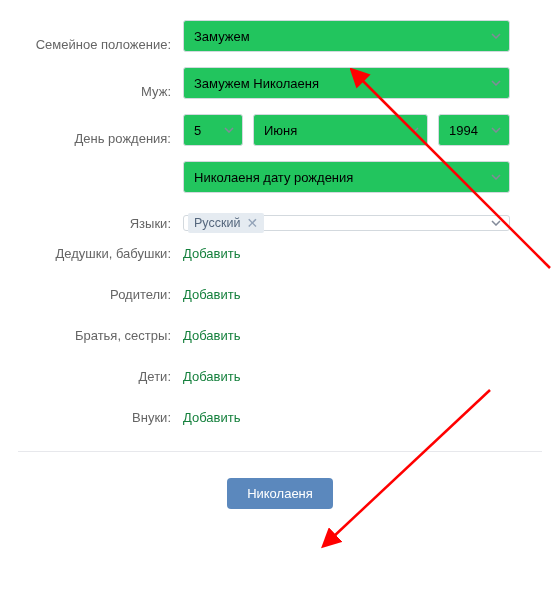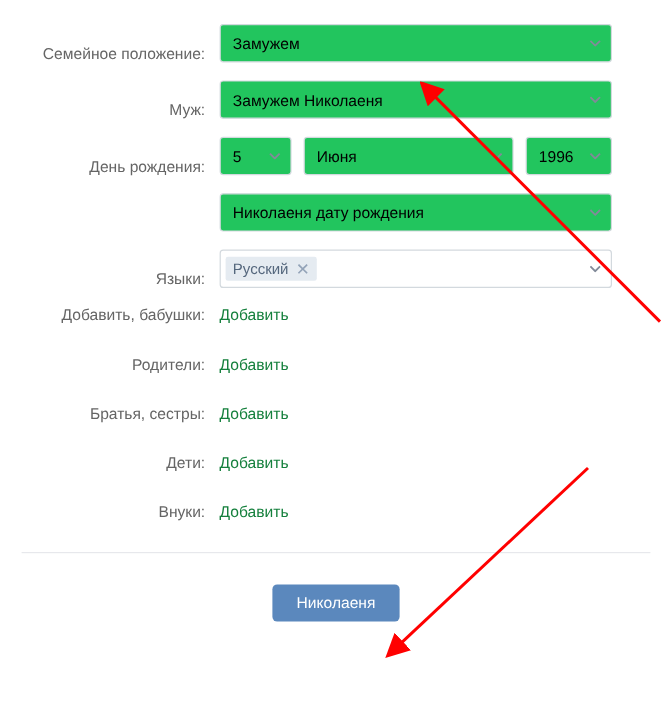--- a/index.html
+++ b/index.html
@@ -8,21 +8,21 @@
 .row{display:flex;align-items:flex-end;margin-bottom:15px}
 .row.extra-gap{}
 .lab{width:183px;text-align:right;color:#656565;padding-top:8px;padding-right:12px;box-sizing:border-box}
 .ctrl{flex:1;min-width:0;display:flex;gap:10px}
 .select{position:relative;flex:1;height:32px;background:#22c55e;border:1px solid #d3d9de;border-radius:3px;display:flex;align-items:center;padding:0 28px 0 10px;box-sizing:border-box;color:#000;cursor:pointer}
 .select .chev{position:absolute;right:8px;top:50%;transform:translateY(-50%)}
 .input{flex:1;height:32px;background:#fff;border:1px solid #d3d9de;border-radius:3px;padding:0 10px;box-sizing:border-box;font:inherit;color:#000}
 .d-day{width:60px;flex:none}
 .d-month{flex:1}
 .d-year{width:72px;flex:none}
-.lang-box{position:relative;flex:1;height:32px;background:#fff;border:1px solid #d3d9de;border-radius:3px;display:flex;align-items:center;padding:0 28px 0 4px;box-sizing:border-box;cursor:text}
+.lang-box{position:relative;flex:1;height:16px;background:#fff;border:1px solid #d3d9de;border-radius:3px;display:flex;align-items:center;padding:0 28px 0 4px;box-sizing:border-box;cursor:text}
 .lang-box .chev{position:absolute;right:8px;top:50%;transform:translateY(-50%)}
 .tag{display:inline-flex;align-items:center;gap:6px;background:#e5ebf1;color:#55677d;border-radius:2px;padding:3px 6px;font-size:12.5px}
 .tag-x{color:#93a3b8;font-size:14px;line-height:1;cursor:pointer}
 .link-row{display:flex;align-items:center;margin-bottom:26px}
 .link-row .lab{padding-top:0}
 .link{color:#15803d;cursor:pointer}
 .footer{padding:26px 0 24px;text-align:center;border-top:1px solid #e7e8ec;margin:24px 18px 0}
 .btn{display:inline-block;background:#5b88bd;color:#fff;border:none;border-radius:4px;padding:8px 20px;font:inherit;cursor:pointer}
 svg{display:block}
 
@@ -76,21 +76,21 @@
         </div>
         <div class="select d-month">
           <span>Июня</span>
           <span class="chev">
             <svg width="10" height="6" viewBox="0 0 10 6">
                 <path d="M1 1l4 4 4-4" stroke="#828a99" stroke-width="1.5" fill="none"></path>
               </svg>
           </span>
         </div>
         <div class="select d-year">
-          <span>1996</span>
+          <span>1994</span>
           <span class="chev">
             <svg width="10" height="6" viewBox="0 0 10 6">
                 <path d="M1 1l4 4 4-4" stroke="#828a99" stroke-width="1.5" fill="none"></path>
               </svg>
           </span>
         </div>
       </div>
     </div>
 
     <div class="row">
@@ -119,21 +119,21 @@
           <span class="chev">
             <svg width="10" height="6" viewBox="0 0 10 6">
                 <path d="M1 1l4 4 4-4" stroke="#828a99" stroke-width="1.5" fill="none"></path>
               </svg>
           </span>
         </div>
       </div>
     </div>
 
     <div class="link-row">
-      <div class="lab">Добавить, бабушки:</div>
+      <div class="lab">Дедушки, бабушки:</div>
       <span class="link">Добавить</span>
     </div>
 
     <div class="link-row">
       <div class="lab">Родители:</div>
       <span class="link">Добавить</span>
     </div>
 
     <div class="link-row">
       <div class="lab">Братья, сестры:</div>

